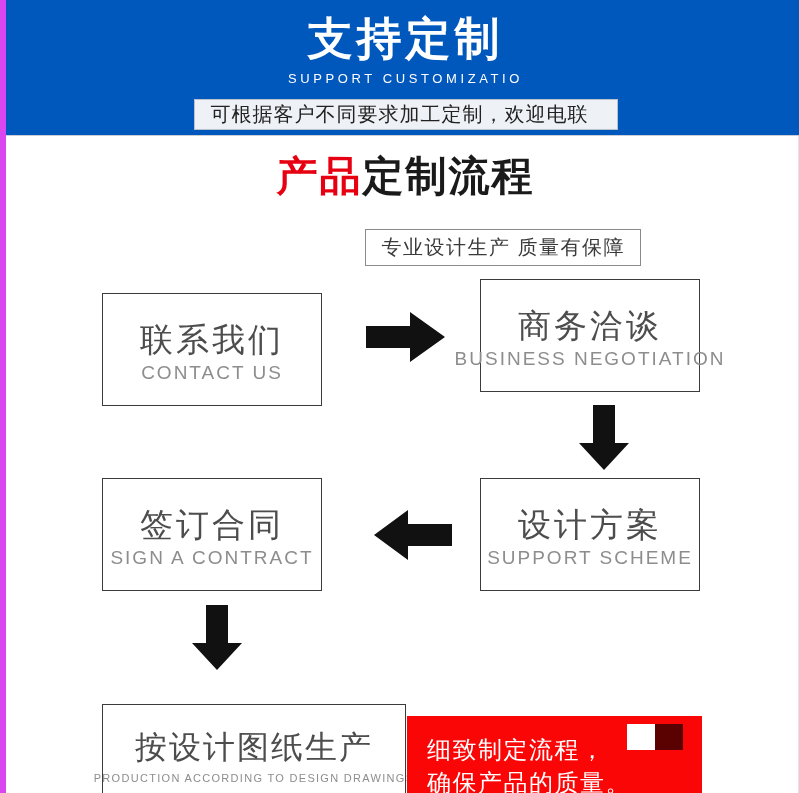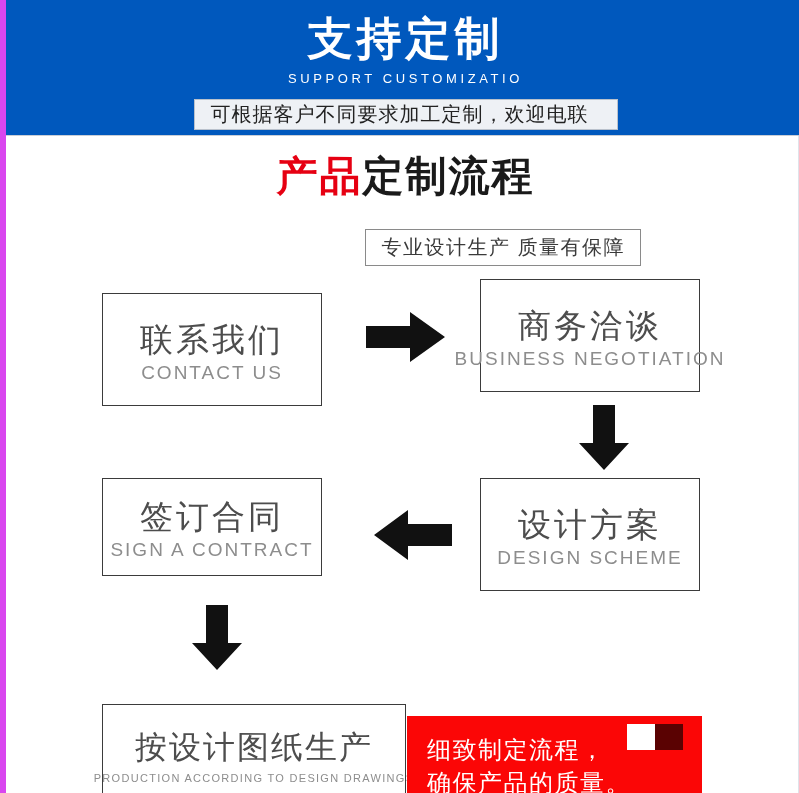--- a/index.html
+++ b/index.html
@@ -118,21 +118,21 @@
     margin-top: 4px;
     font-size: 19px;
     line-height: 16px;
     color: #8d8d8d;
     letter-spacing: 2px;
     white-space: nowrap;
   }
 
   #box-contact  { left: 96px;  top: 293px; width: 220px; height: 113px; }
   #box-business { left: 474px; top: 279px; width: 220px; height: 113px; }
-  #box-contract { left: 96px;  top: 478px; width: 220px; height: 98px; }
+  #box-contract { left: 96px;  top: 478px; width: 220px; height: 113px; }
   #box-design   { left: 474px; top: 478px; width: 220px; height: 113px; }
 
   
   .arrow { position: absolute; }
   .arrow svg { display: block; }
 
   #arrow-right-1 { left: 360px; top: 310px; }
   #arrow-down-1  { left: 571px; top: 405px; }
   #arrow-left-1  { left: 367px; top: 508px; }
   #arrow-down-2  { left: 184px; top: 605px; }
@@ -214,21 +214,21 @@
     <div class="en">CONTACT US</div>
   </div>
 
   <div class="fbox" id="box-business">
     <div class="cn">商务洽谈</div>
     <div class="en">BUSINESS  NEGOTIATION</div>
   </div>
 
   <div class="fbox" id="box-design">
     <div class="cn">设计方案</div>
-    <div class="en">DESIGN  SCHEME</div>
+    <div class="en">SUPPORT  SCHEME</div>
   </div>
 
   <div class="fbox" id="box-contract">
     <div class="cn">签订合同</div>
     <div class="en">SIGN A CONTRACT</div>
   </div>
 
   <div class="arrow" id="arrow-right-1">
     <svg width="80" height="54" viewBox="0 0 80 54" aria-hidden="true">
       <polygon points="0,16 44,16 44,2 79,27 44,52 44,38 0,38" fill="#111111"></polygon>

